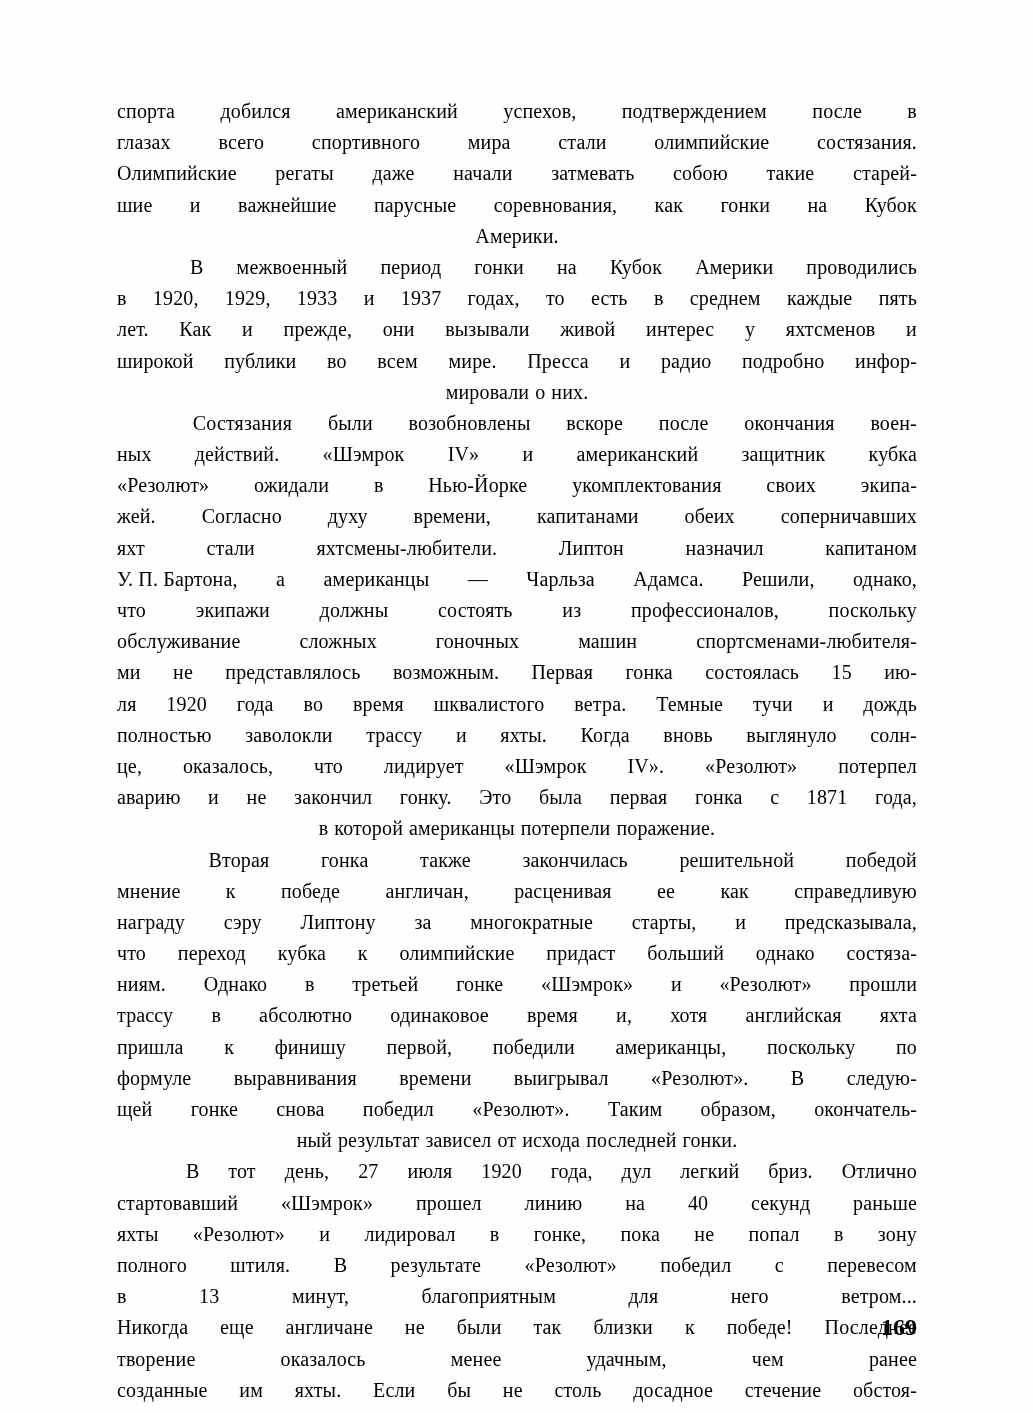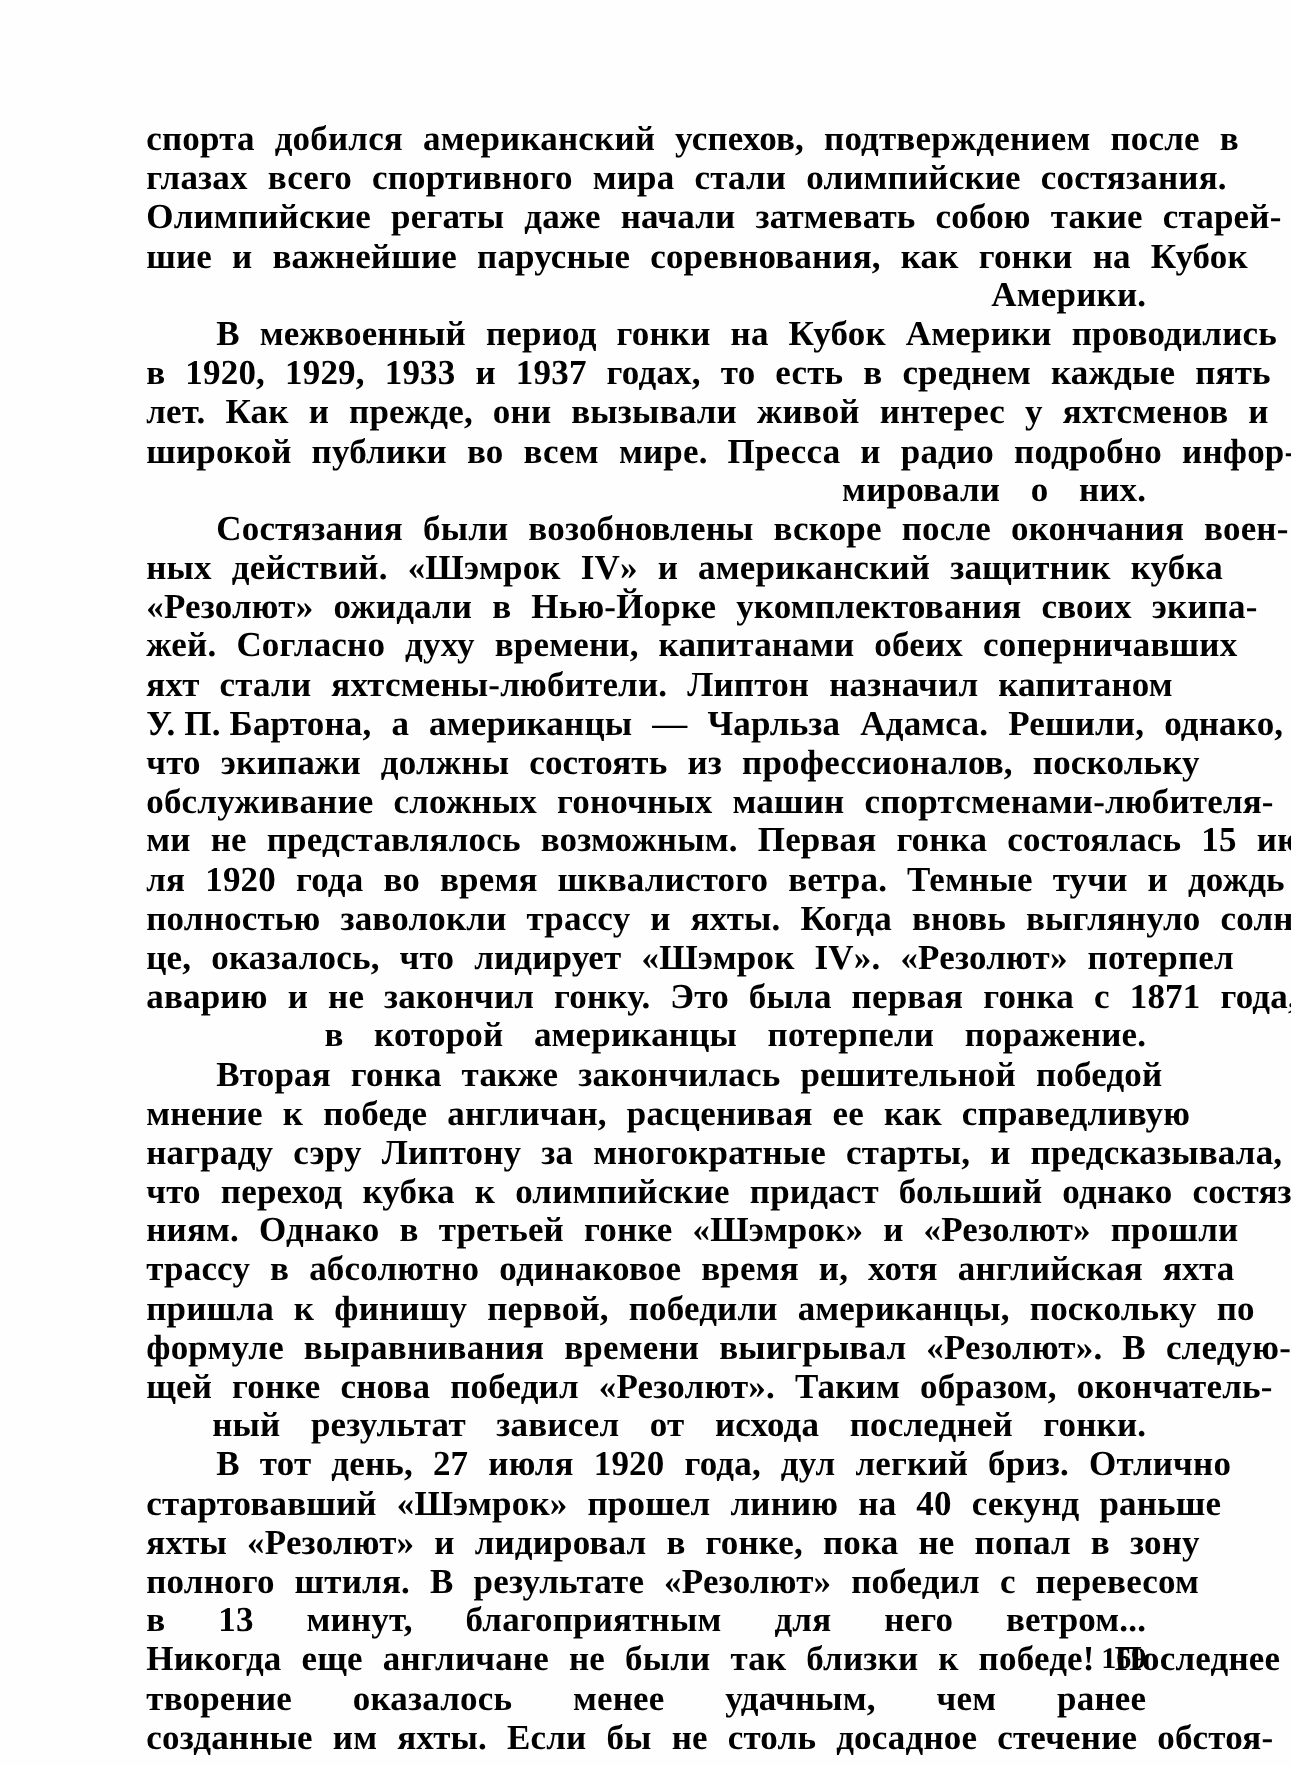--- a/index.html
+++ b/index.html
@@ -35,33 +35,32 @@
   .para {
     margin: 0;
   }
 
   
   .line {
     display: flex;
     width: 800px;
     height: 31.2px;
     line-height: 31.2px;
-    font-size: 28px;
+    font-size: 20px;
     letter-spacing: 0.15px;
     white-space: pre;
-    font-weight: 700;
-    gap: 16px;
+    font-weight: 400;
   }
   
   .line.j {
     justify-content: space-between;
   }
   
   .line.l {
-    justify-content: flex-end;
+    justify-content: center;
   }
   .line.l .w + .w {
     margin-left: 0.30em;
   }
   .w {
     display: inline-block;
   }
   
   .indent {
     display: inline-block;

